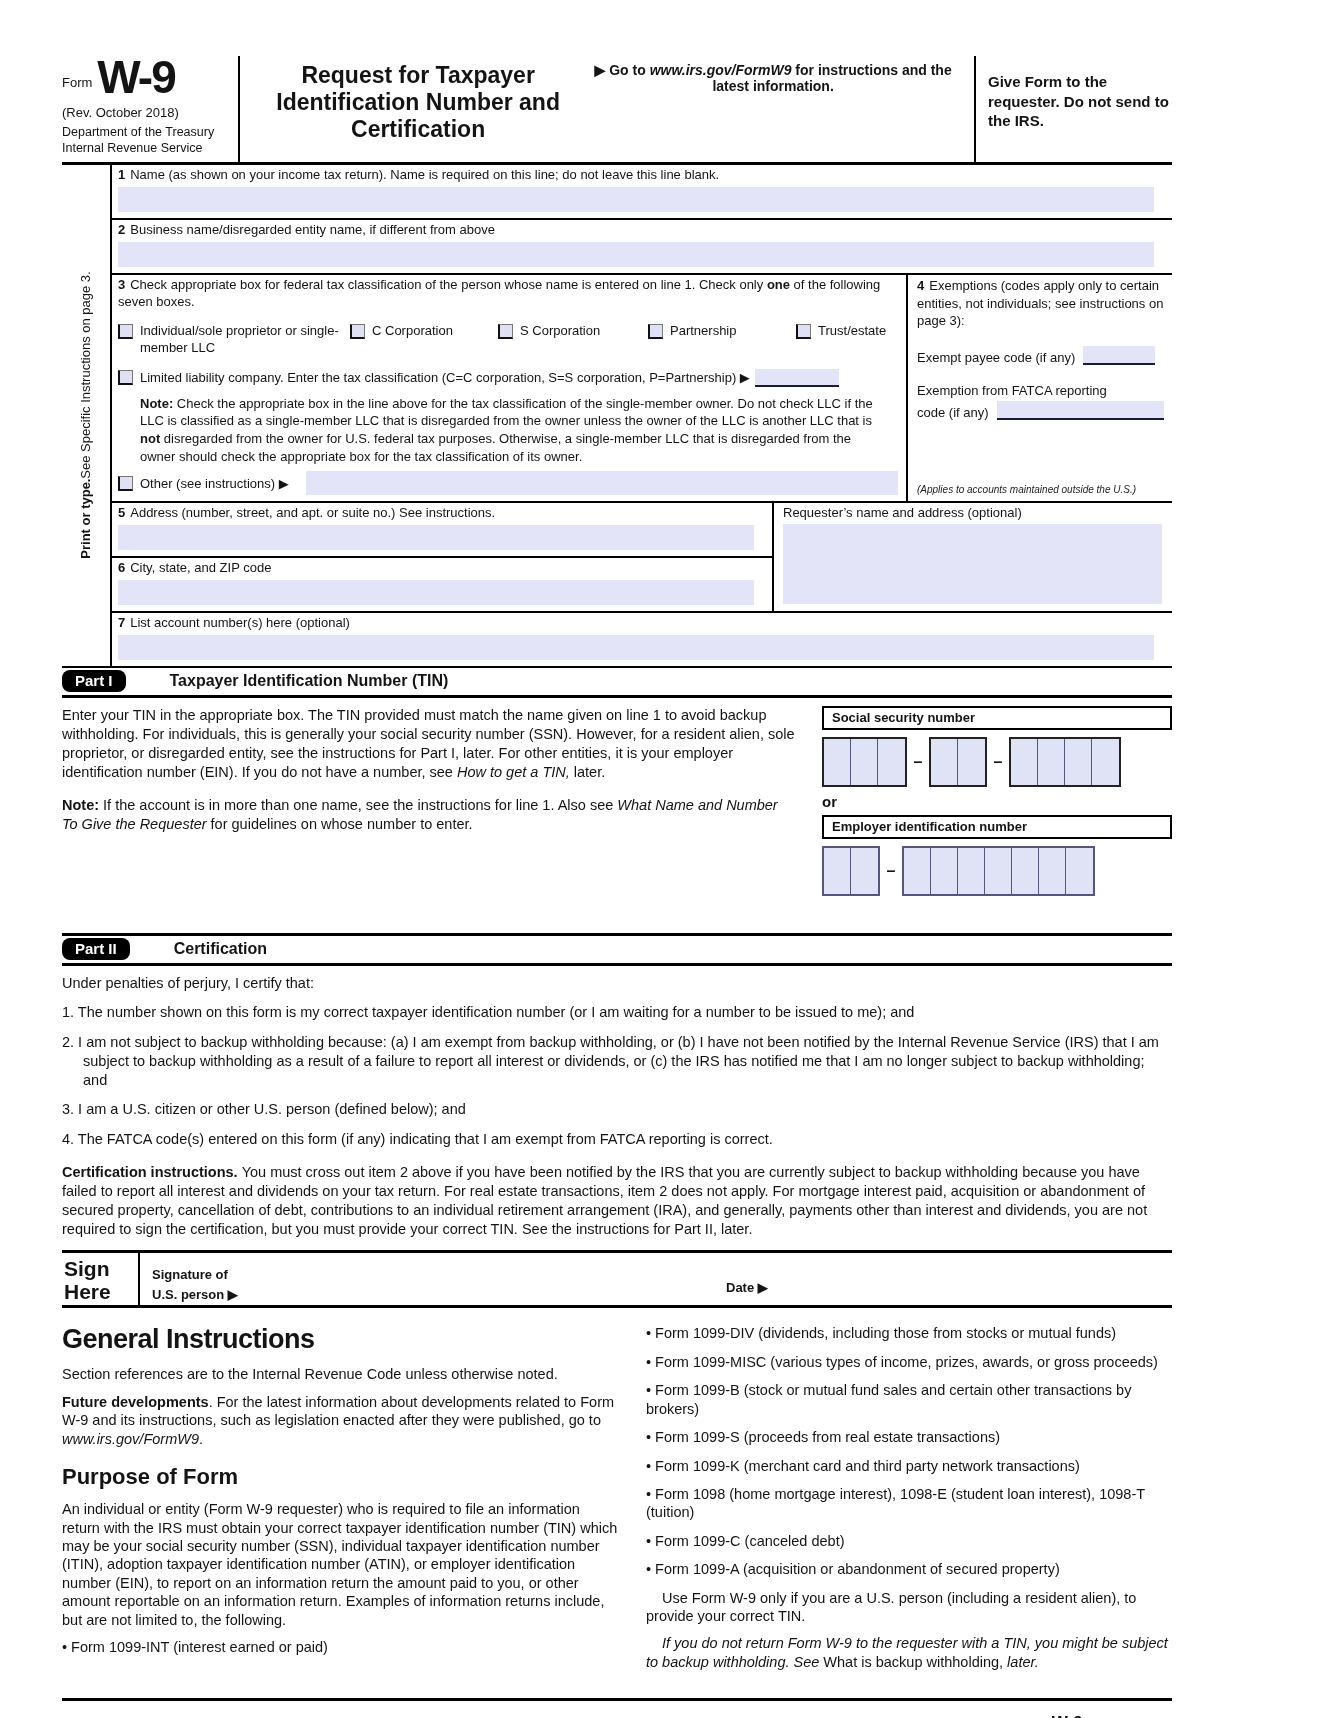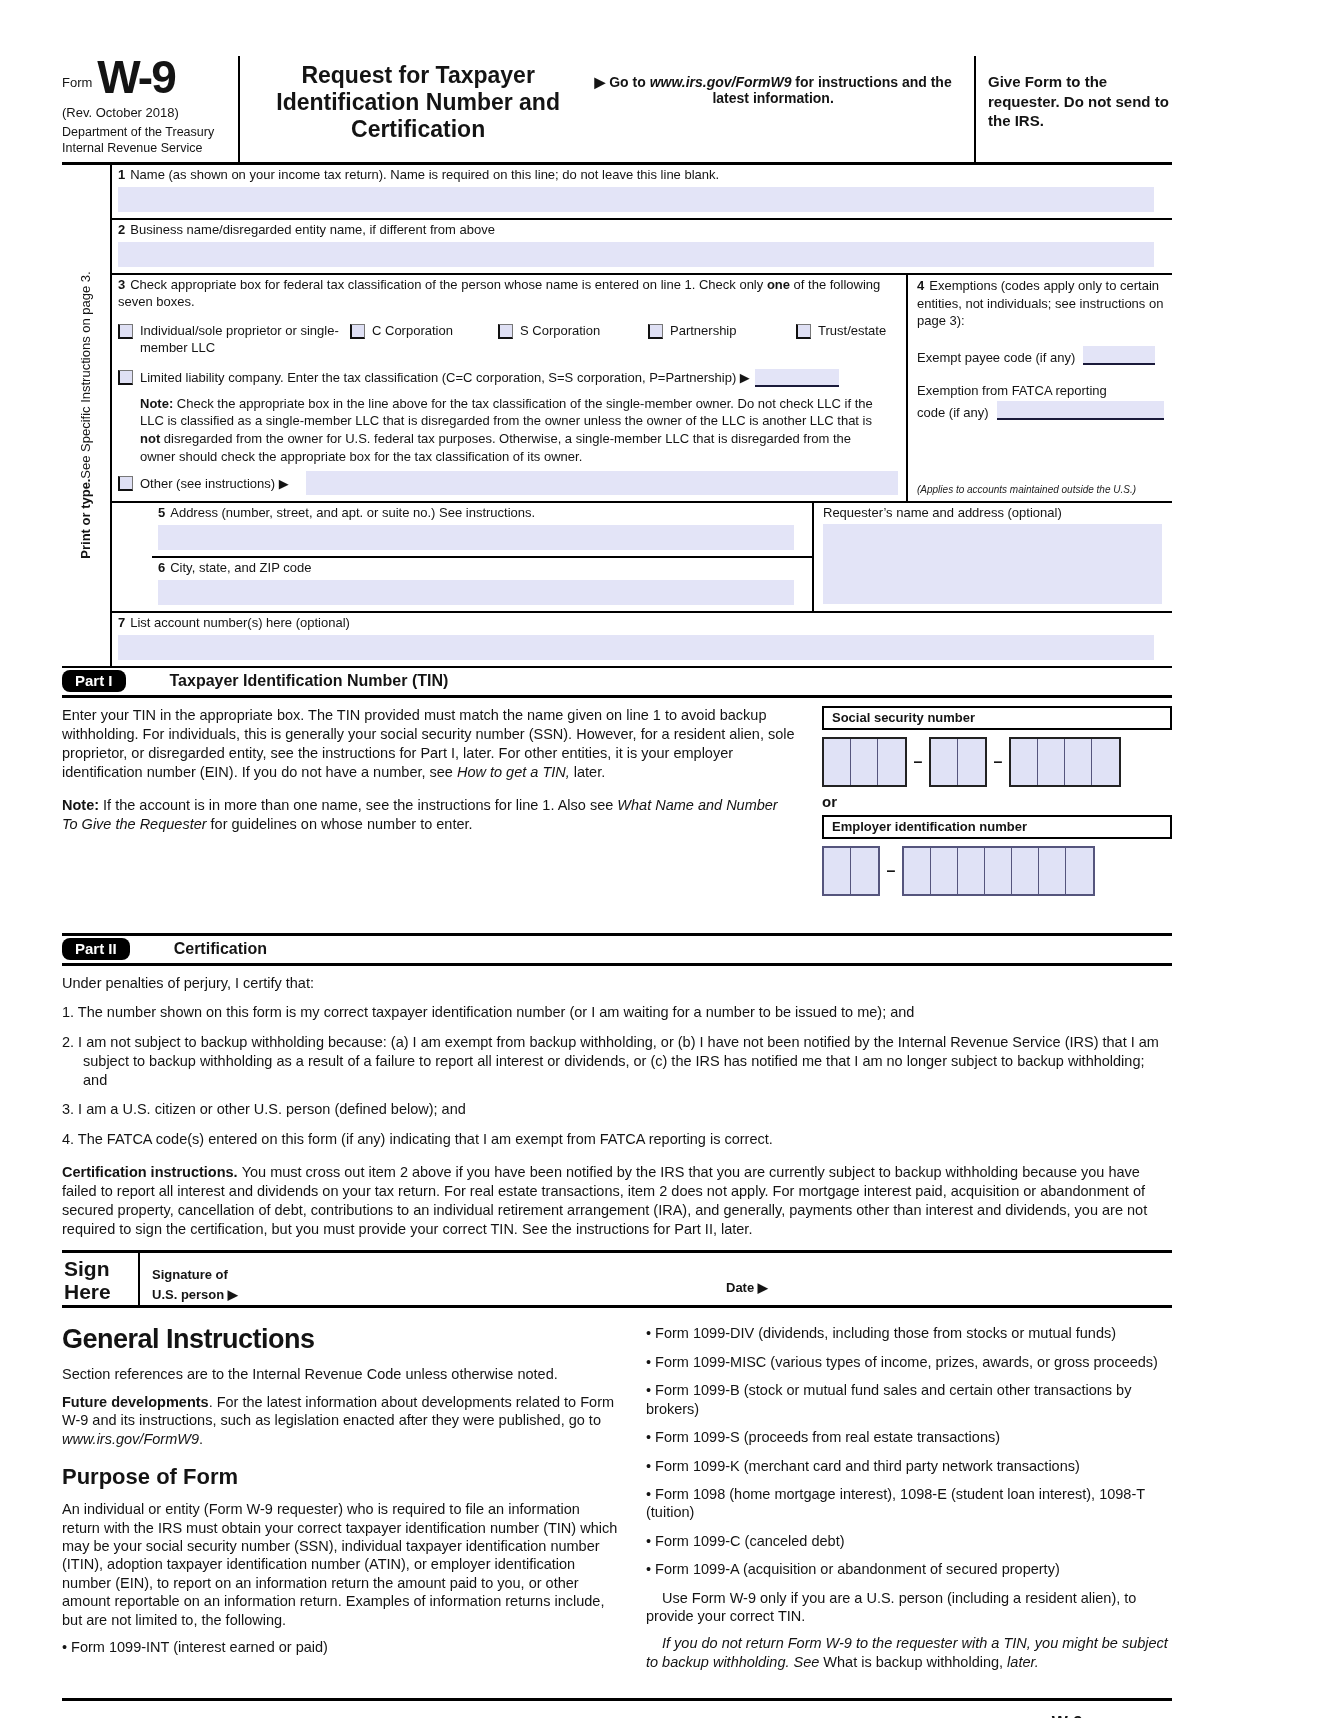--- a/index.html
+++ b/index.html
@@ -13,21 +13,21 @@
   .header { display:flex; border-bottom:3px solid #000; }
   .h-left { width:178px; border-right:2px solid #000; padding:2px 6px 6px 0; }
   .form-no { display:flex; align-items:flex-end; gap:5px; }
   .fw { font-size:13px; padding-bottom:7px; }
   .wnine { font-size:46px; font-weight:700; line-height:0.85; letter-spacing:-2px; }
   .rev { font-size:13px; margin-top:8px; }
   .dept { font-size:12.5px; margin-top:5px; line-height:1.25; }
   .svc { font-size:12.5px; line-height:1.25; }
   .h-center { flex:1; text-align:center; padding:6px 12px 6px; display:flex; flex-direction:row; }
   .title { font-size:23px; font-weight:700; line-height:1.18; }
-  .goto { font-size:14px; margin-top:12px; }
+  .goto { font-size:14px; margin-top:0; }
   .h-right { width:198px; border-left:2px solid #000; padding:16px 2px 0 12px; font-size:15px; font-weight:700; line-height:1.3; }
 
   
   .form-body { display:flex; border-bottom:2px solid #000; }
   .sidebar { width:50px; border-right:2px solid #000; position:relative; }
   .sidebar-text { position:absolute; inset:0; display:flex; align-items:center; justify-content:center;
                   writing-mode:vertical-rl; transform:rotate(180deg); font-size:13px; line-height:1.5; }
   .sb1 { font-weight:700; }
   .f-rows { flex:1; min-width:0; }
   .rowline { border-bottom:2px solid #000; }
@@ -57,21 +57,21 @@
   .other-bar { flex:1; height:24px; background:#e3e4f7; margin-left:10px; }
 
   .r3r-label { font-size:13px; line-height:1.35; }
   .payee-row { display:flex; align-items:flex-end; margin-top:16px; font-size:13px; }
   .payee-box { flex:1; height:19px; background:#e3e4f7; border-bottom:2px solid #1a1a3a; margin-left:8px; max-width:72px; }
   .fatca-l1 { margin-top:18px; font-size:13px; }
   .fatca-row { display:flex; align-items:flex-end; margin-top:3px; font-size:13px; }
   .fatca-box { flex:1; height:19px; background:#e3e4f7; border-bottom:2px solid #1a1a3a; margin-left:8px; }
   .applies-note { font-size:10px; font-style:italic; margin-top:auto; padding-top:12px; color:#222; }
 
-  .row56 { display:flex;padding-left:40px; }
+  .row56 { display:flex; }
   .r56l { width:662px; border-right:2px solid #000; }
   .row5 { border-bottom:2px solid #000; }
   .req { flex:1; display:flex; flex-direction:column; padding:2px 6px 7px 9px; }
   .req-label { font-size:13px; }
   .req-fill { flex:1; background:#e3e4f7; margin:4px 4px 0 0; }
 
   
   .part-hdr { display:flex; align-items:center; border-bottom:3px solid #000; padding:2px 0 3px; }
   .part-tag { background:#000; color:#fff; font-weight:700; font-size:15px; padding:2px 13px 3px; border-radius:8px; }
   .part-title { font-weight:700; font-size:16px; margin-left:44px; }

